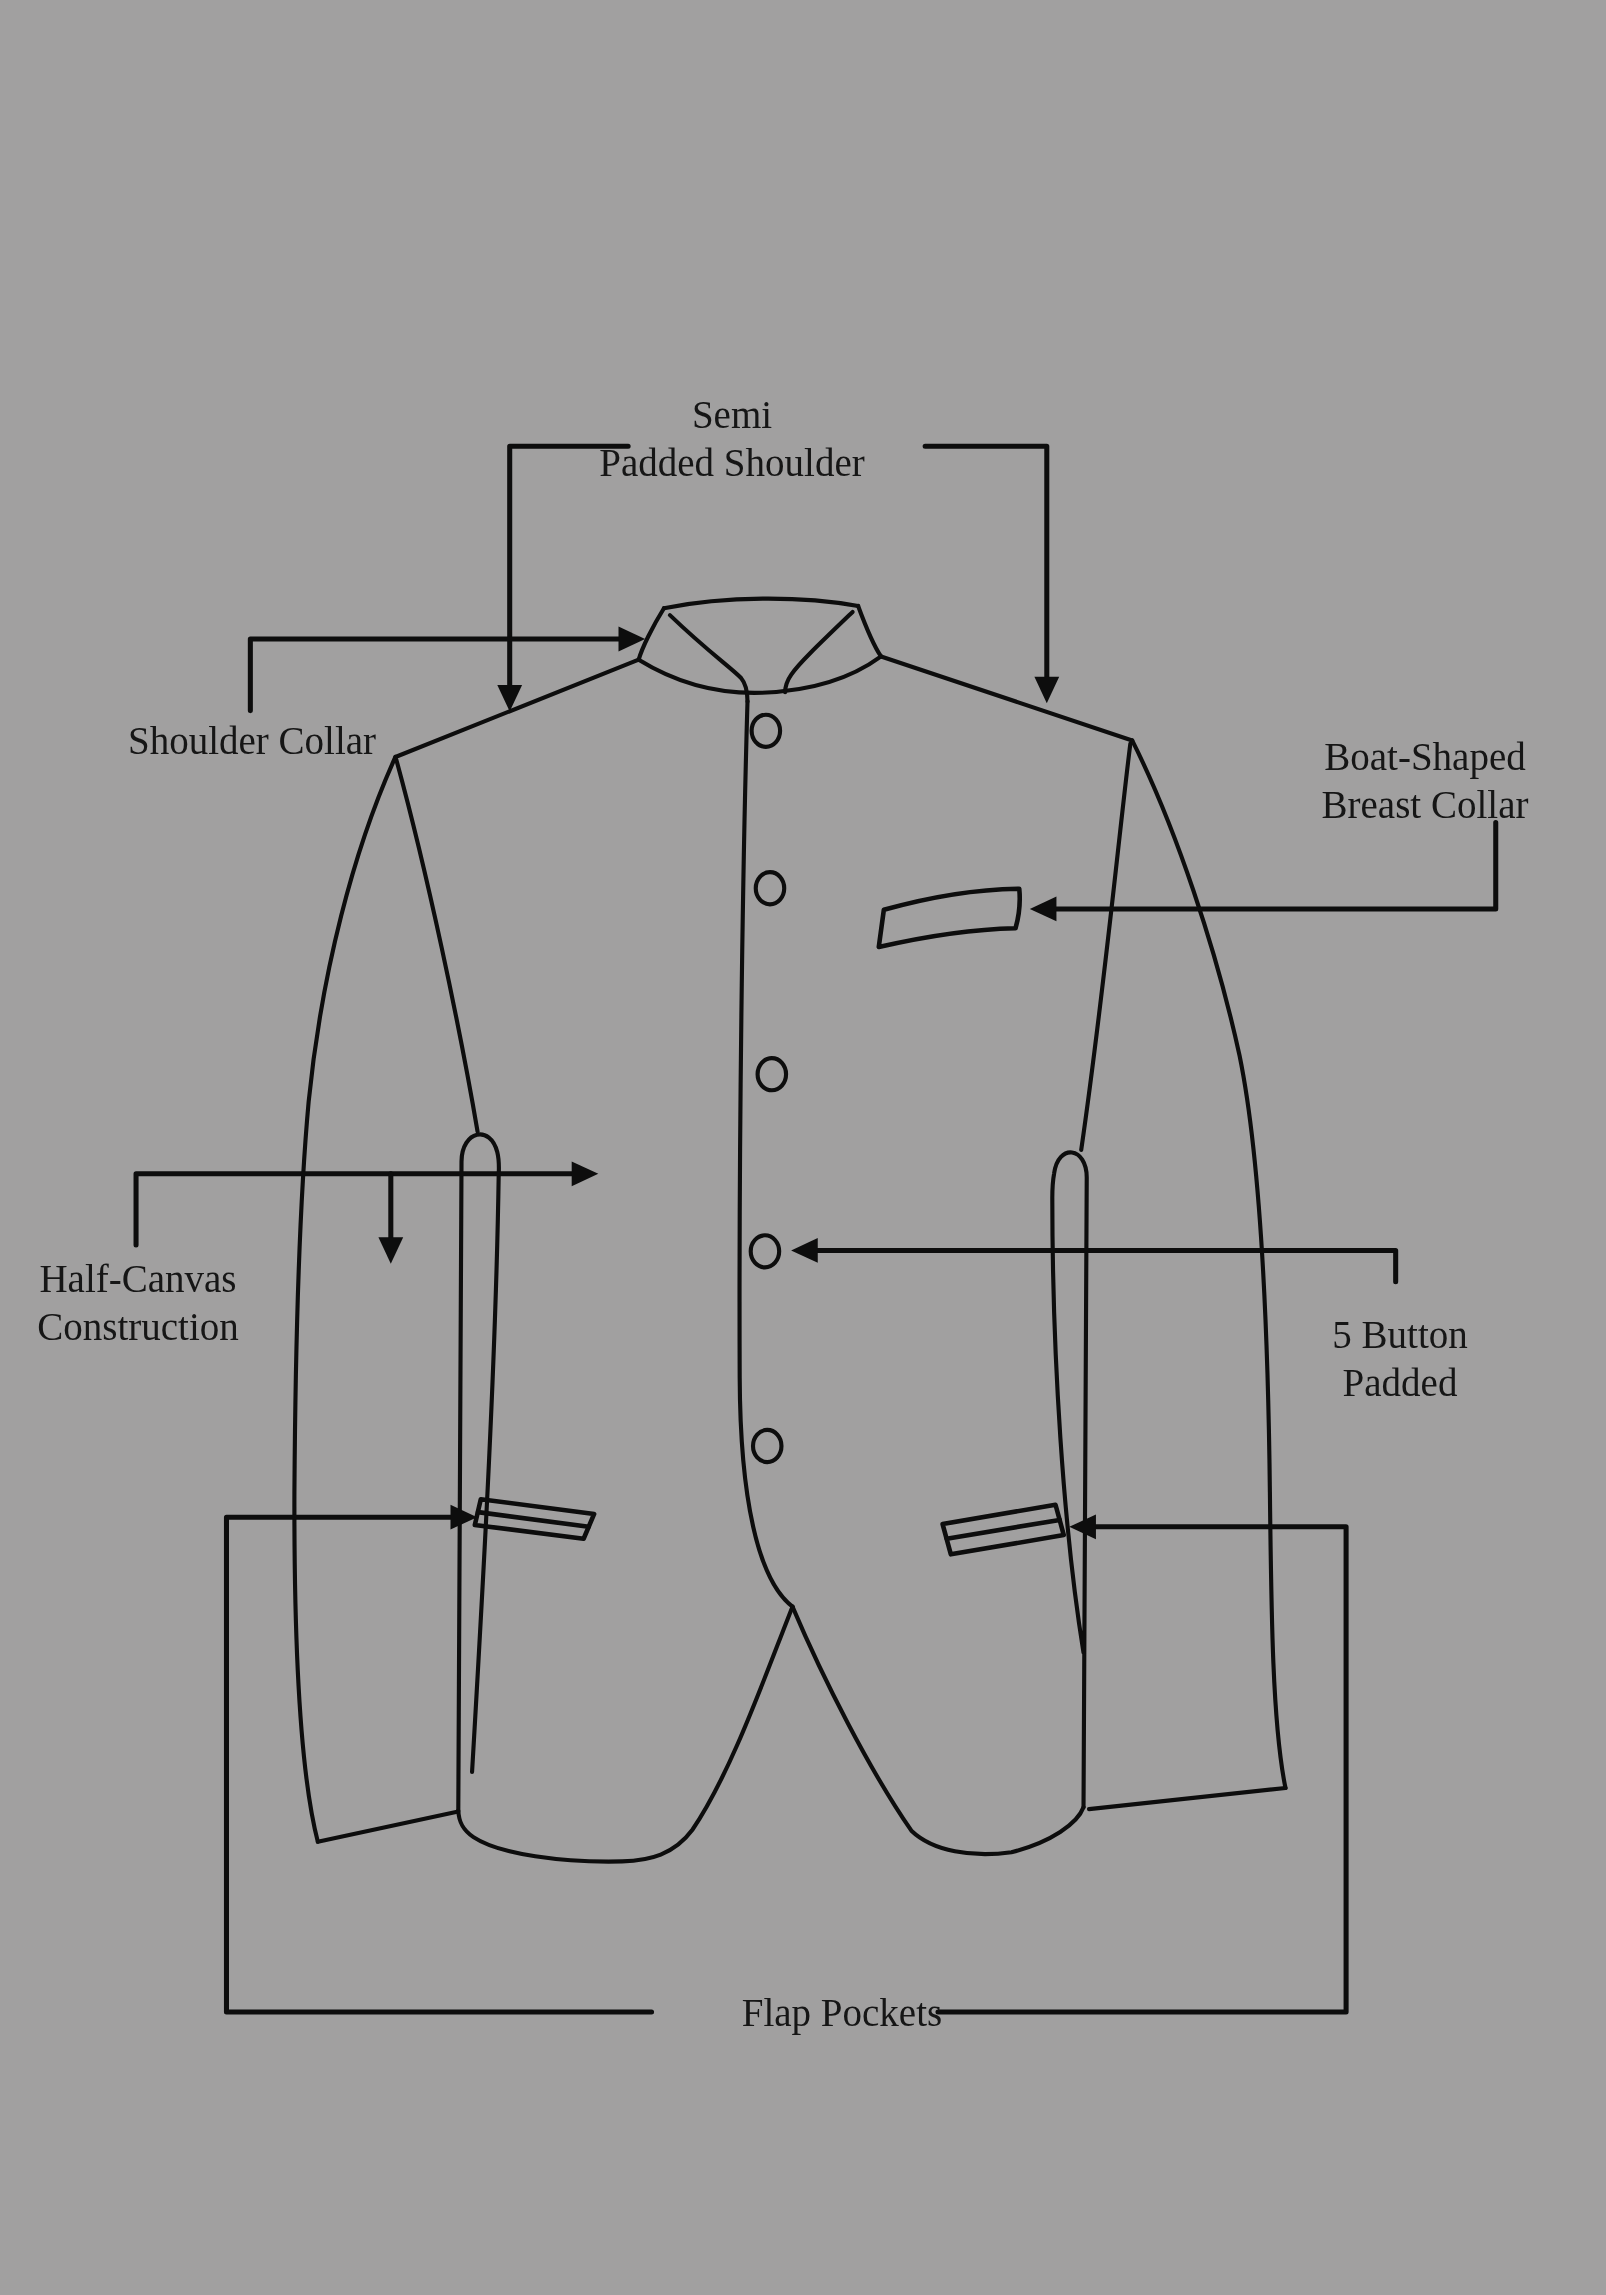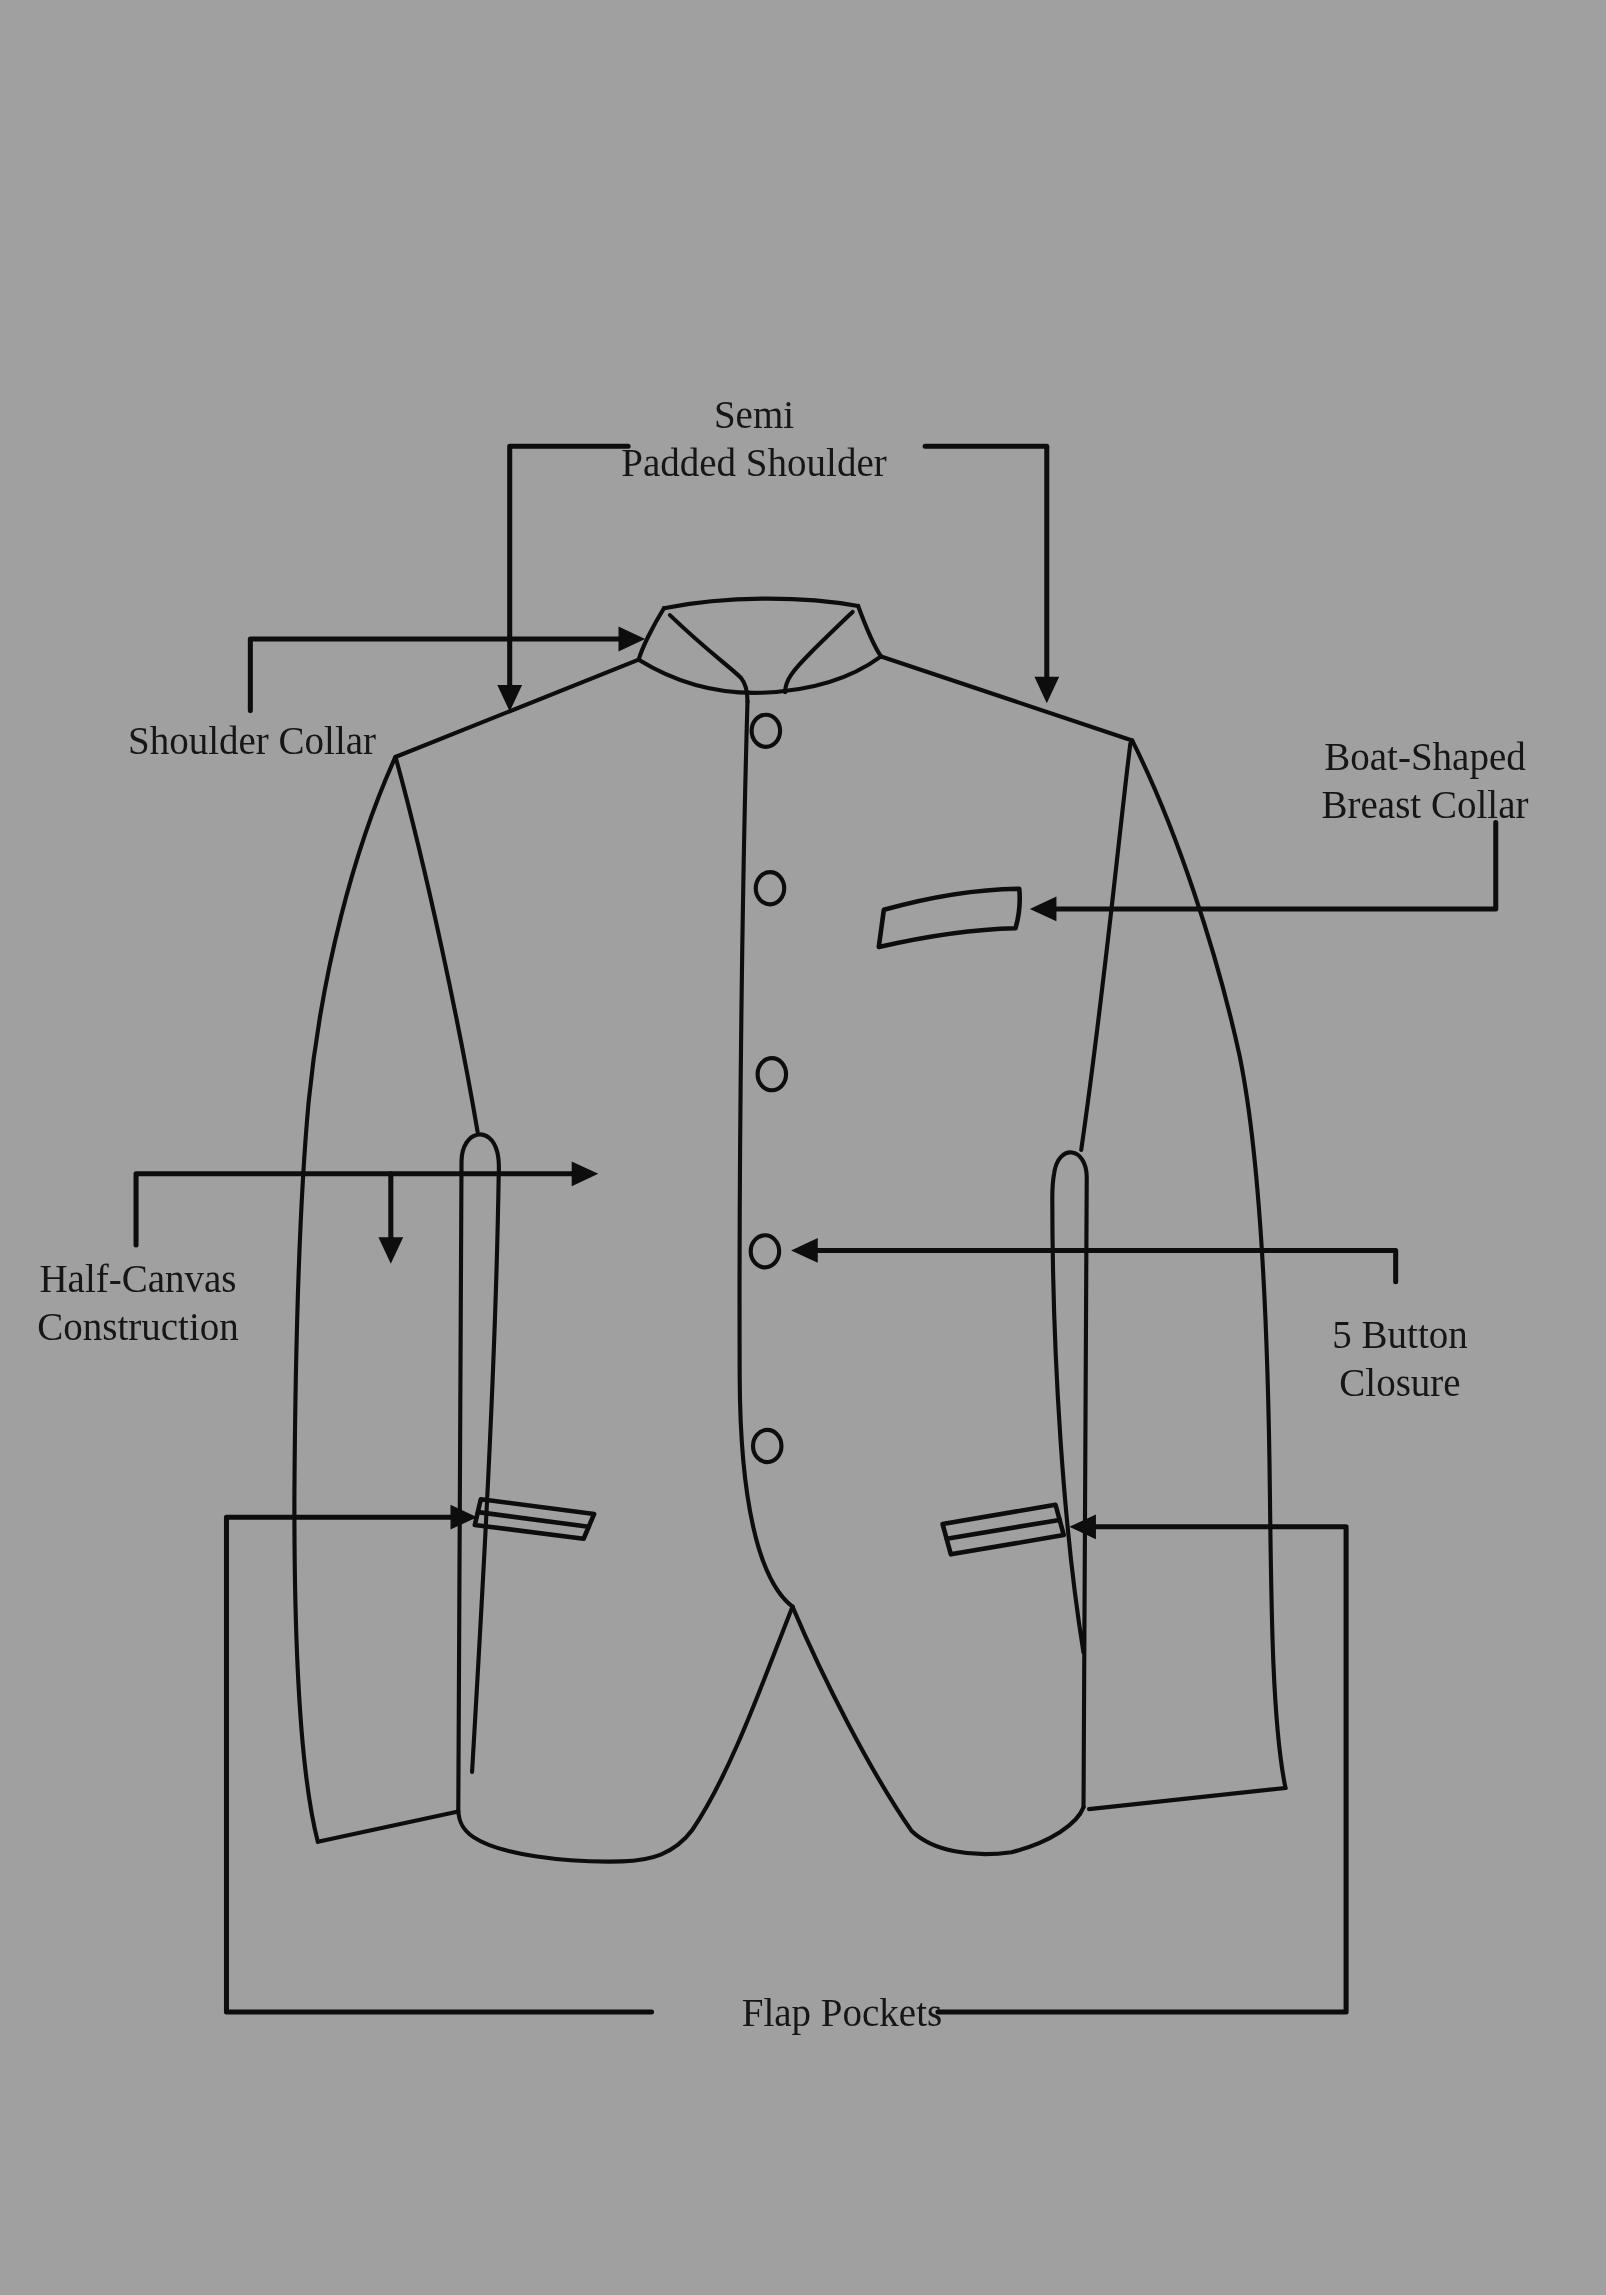--- a/index.html
+++ b/index.html
@@ -125,42 +125,42 @@
         <polygon fill="#0d0d0d" stroke="none" points="1039,3305 981,3278 981,3332"></polygon>
       </g>
 
       <g>
         <path d="M2043,4383 L2932,4383 L2932,3326 L2382,3326"></path>
         <polygon fill="#0d0d0d" stroke="none" points="2329,3326 2387,3299 2387,3353"></polygon>
       </g>
     </g>
   </svg>
 
-  <div class="callout-label" style="left:754px; top:439px;">
+  <div class="callout-label" style="left:732px; top:439px;">
     <span class="line">Semi</span>
     <span class="line">Padded Shoulder</span>
   </div>
 
   <div class="callout-label" style="left:252px; top:741px;">
     <span class="line">Shoulder Collar</span>
   </div>
 
   <div class="callout-label" style="left:1425px; top:781px;">
     <span class="line">Boat-Shaped</span>
     <span class="line">Breast Collar</span>
   </div>
 
   <div class="callout-label" style="left:138px; top:1303px;">
     <span class="line">Half-Canvas</span>
     <span class="line">Construction</span>
   </div>
 
   <div class="callout-label" style="left:1400px; top:1339px;margin-top:20px;">
     <span class="line">5 Button</span>
-    <span class="line">Closure</span>
+    <span class="line">Padded</span>
   </div>
 
   <div class="callout-label" style="left:806px; top:2013px;margin-left:36px;">
     <span class="line">Flap Pockets</span>
   </div>
 
 </div>
 
 
 </body></html>

